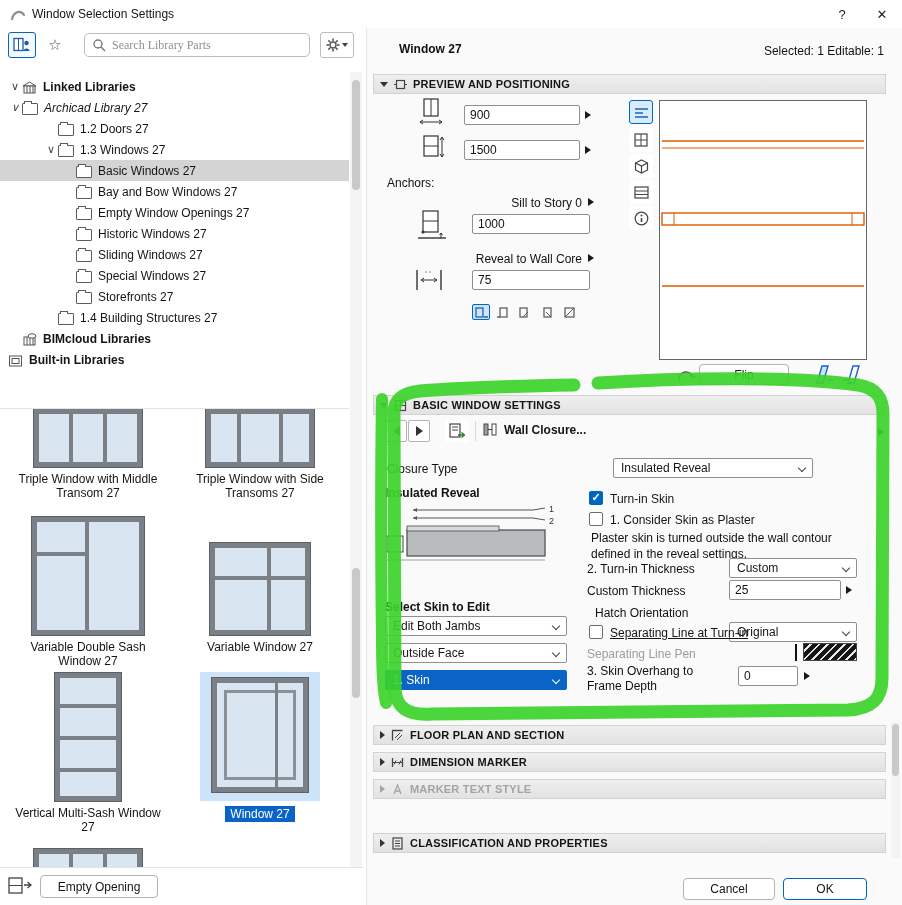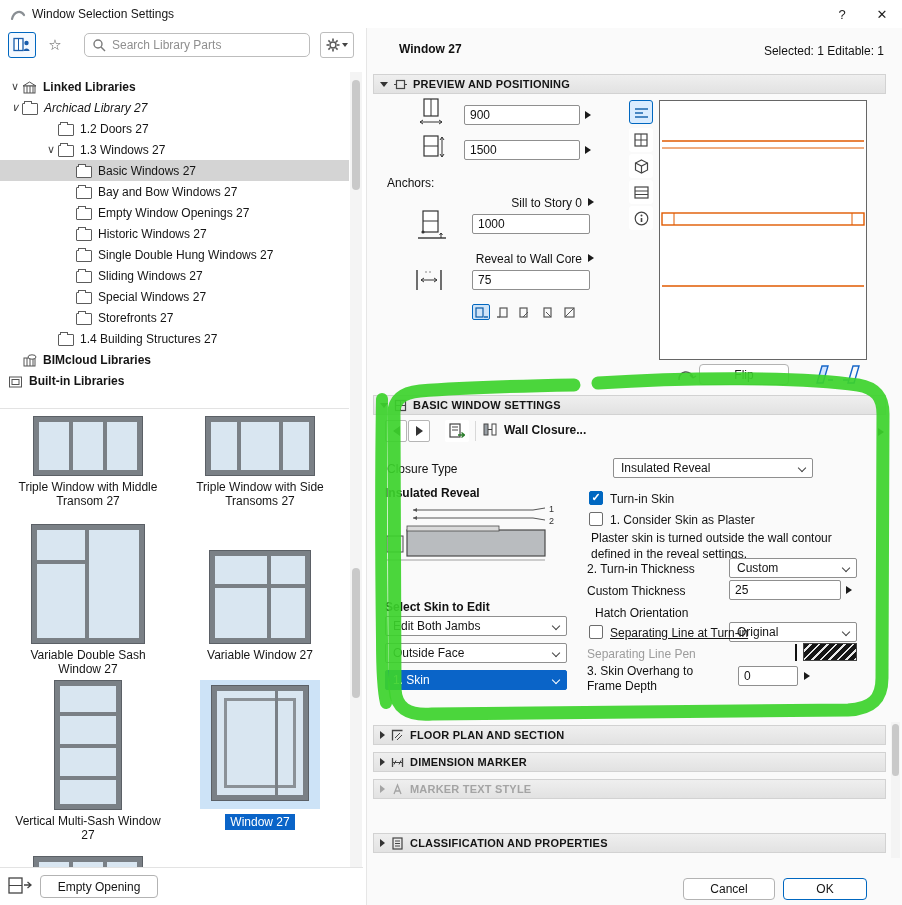--- a/index.html
+++ b/index.html
@@ -11,42 +11,42 @@
   .tb-title{margin-left:8px;font-size:12px;}
   .tb-btn{width:40px;height:28px;display:flex;align-items:center;justify-content:center;font-size:13px;color:#222;cursor:default;}
   
   .left{position:absolute;top:28px;left:0;width:363px;bottom:0;background:#fff;}
   .tool-btn{position:absolute;height:26px;border-radius:3px;display:flex;align-items:center;justify-content:center;box-sizing:border-box;}
   .toggle-btn{left:8px;top:4px;width:28px;border:1px solid #0067c0;background:#f4f9ff;}
   .star-btn{left:42px;top:4px;width:26px;color:#555;font-size:15px;}
   .star-btn::before{content:"☆";}
   .search{position:absolute;left:84px;top:5px;width:226px;height:24px;border:1px solid #bdbdbd;border-radius:5px;
           display:flex;align-items:center;box-sizing:border-box;background:#fff;}
-  .search input{border:none;outline:none;flex:1;font-family:Liberation Sans, sans-serif;font-size:12px;color:#c2410c;background:transparent;margin-left:4px;}
+  .search input{border:none;outline:none;flex:1;font-family:Liberation Serif, serif;font-size:12px;color:#c2410c;background:transparent;margin-left:4px;}
   .search input::placeholder{color:#8f8f8f;}
   .gear-btn{left:320px;top:4px;width:34px;border:1px solid #bdbdbd;background:#fff;gap:2px;}
   .caret{width:0;height:0;border-left:3.5px solid transparent;border-right:3.5px solid transparent;border-top:4px solid #444;}
   
   .tree{position:absolute;top:44px;left:0;width:349px;height:336px;overflow:hidden;padding-top:4px;box-sizing:border-box;}
   .trow{height:21px;display:flex;align-items:center;box-sizing:border-box;}
   .trow.selected{background:#d4d4d4;}
   .t0{padding-left:8px;}.t1{padding-left:8px;font-style:italic;}.t2{padding-left:44px;}.t3{padding-left:62px;}
   .chev{width:14px;text-align:center;color:#444;font-size:11px;flex:none;}
   .chev.down::before{content:"∨";}
   .folder{width:14px;height:10px;border:1px solid #5c5c5c;border-radius:1px;background:#fff;position:relative;flex:none;margin-top:2px;}
   .folder::before{content:"";position:absolute;top:-3px;left:1px;width:6px;height:2px;border:1px solid #5c5c5c;border-bottom:none;background:#fff;}
   .tlabel{margin-left:6px;white-space:nowrap;}
   .bold{font-weight:bold;}
   .licon{flex:none;margin-top:1px;}
   
   .vscroll{position:absolute;width:12px;background:#f4f4f4;}
   .vthumb{position:absolute;left:2px;right:2px;background:#c9c9c9;border-radius:5px;}
   
   .thumbs{position:absolute;top:380px;left:0;width:349px;height:460px;overflow:hidden;border-top:1px solid #e3e3e3;}
-  .cell{position:absolute;width:168px;text-align:center;margin-top:8px;}
+  .cell{position:absolute;width:168px;text-align:center;}
   .imgwrap{display:flex;align-items:flex-end;justify-content:center;}
   .win{background:#d9e6f1;border:5px solid #7a8086;box-sizing:border-box;position:relative;display:inline-block;box-shadow:0 0 0 1px #5b6066;}
   .vl,.hl{position:absolute;background:#7a8086;}
   .vl{top:0;bottom:0;width:4px;}
   .hl{left:0;right:0;height:4px;}
   .thlabel{font-size:12px;line-height:1.2;margin-top:5px;width:160px;margin-left:auto;margin-right:auto;}
   .sel-label{background:#0a64c8;color:#fff;padding:1px 5px;display:inline-block;}
   .selwrap{background:#cde3f7;padding:6px 12px;display:inline-block;}
   .inner-frame{position:absolute;left:7px;top:7px;right:7px;bottom:7px;border:3px solid #8b9197;}
   
@@ -184,25 +184,20 @@
         <span class="tlabel">Empty Window Openings 27</span>
       </div>
       <div class="trow t3">
         <span class="chev"></span>
         <span class="folder"></span>
         <span class="tlabel">Historic Windows 27</span>
       </div>
       <div class="trow t3">
         <span class="chev"></span>
         <span class="folder"></span>
-        <span class="tlabel">Single Double Hung Windows 27</span>
-      </div>
-      <div class="trow t3">
-        <span class="chev"></span>
-        <span class="folder"></span>
         <span class="tlabel">Sliding Windows 27</span>
       </div>
       <div class="trow t3">
         <span class="chev"></span>
         <span class="folder"></span>
         <span class="tlabel">Special Windows 27</span>
       </div>
       <div class="trow t3">
         <span class="chev"></span>
         <span class="folder"></span>

